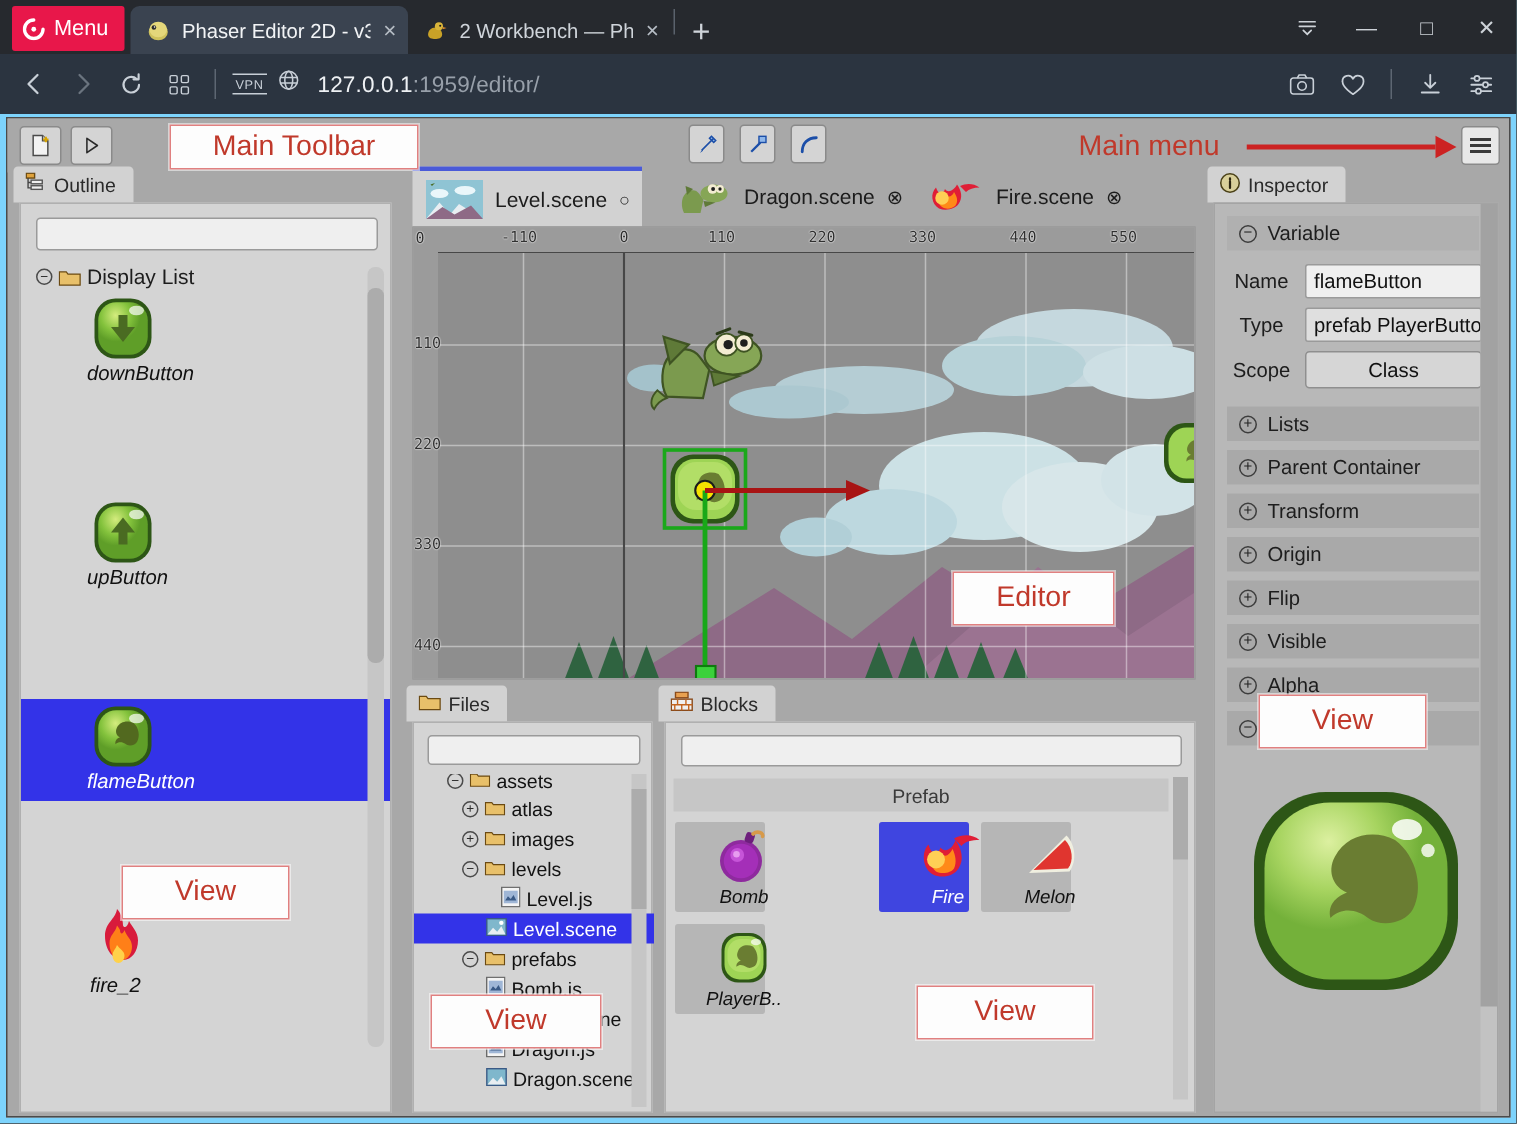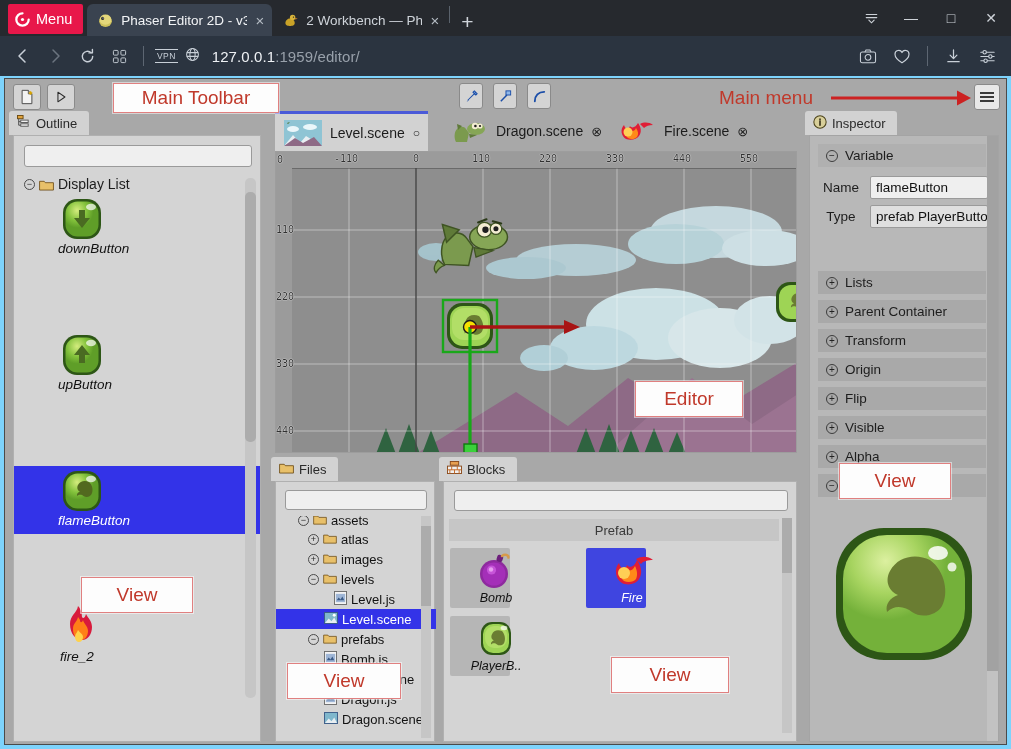--- a/index.html
+++ b/index.html
@@ -752,20 +752,31 @@
             <svg width="42" height="38" viewBox="0 0 42 38">
               <path d="M11 31c-7-4-8-15-3-20 2 8 7 6 8 2 3 4 8 1 10-5 4 6 6 13 2 19-3 5-11 7-17 4z" fill="#e01e36"></path>
               <path d="M13 29c-4-3-4-10-1-13 1 5 4 4 5 1 2 3 5 1 7-3 2 4 3 9 1 13-2 3-8 4-12 2z" fill="#ff8a18"></path>
               <circle cx="13" cy="21" r="6" fill="#ffcf55"></circle>
               <path d="M25 7c6-3 12-3 17 1-5 0-10 1-12 4z" fill="#e01e36"></path>
             </svg>
           </span>
           <span class="blabel">Fire</span>
         </div>
 
+        <div class="bcell" style="left:210px; top:66px;">
+          <span class="bico">
+            <svg width="42" height="38" viewBox="0 0 42 38">
+              <path d="M7 30L32 5c6 6 7 17 2 24z" fill="#f0efe0"></path>
+              <path d="M10 28L31 8c5 5 6 14 2 19z" fill="#e0352f"></path>
+              <path d="M7 30l26-25" stroke="#3f8f3a" stroke-width="0"></path>
+              <path d="M6.4 30.6c-1-1 24-27 26-25 1.6 1.6-24.4 26.6-26 25z" fill="#3f8f3a" opacity="0.0"></path>
+            </svg>
+          </span>
+          <span class="blabel">Melon</span>
+        </div>
 
         <div class="bcell" style="left:6px; top:134px;">
           <span class="bico">
             <svg width="42" height="38" viewBox="0 0 42 38">
               <rect x="6" y="2" width="30" height="33" rx="11" fill="#2d5616"></rect>
               <rect x="8" y="4" width="26" height="29" rx="10" fill="#9ed455"></rect>
               <rect x="10" y="6" width="22" height="22" rx="9" fill="#b7e06c" opacity="0.8"></rect>
               <path d="M27 11c-4-1.6-8.6-.8-10 3.2-1.5 3 0 5.4 1.9 6.1-1.9.8-3.3 2.3-2.9 4.2 1.9-1.9 4.6-1.2 6-.1 2.3 1.8 6 .7 7.1-1.5 1.8-3.4.8-8.8-2.1-11.9z" fill="#6a7d32"></path>
               <ellipse cx="29" cy="8" rx="3.4" ry="2.2" fill="#fff" opacity="0.7"></ellipse>
             </svg>
@@ -800,20 +811,24 @@
           <span>Variable</span>
         </div>
 
         <div class="fieldrow" style="left:8px; top:40px; width:170px;">
           <span class="flabel" style="width:46px;">Name</span>
           <span class="finput" style="width:118px;">flameButton</span>
         </div>
         <div class="fieldrow" style="left:8px; top:69px; width:170px;">
           <span class="flabel" style="width:46px;">Type</span>
           <span class="finput" style="width:118px; background:#dfdfdf;">prefab PlayerButto</span>
+        </div>
+        <div class="fieldrow" style="left:8px; top:98px; width:170px;">
+          <span class="flabel" style="width:46px;">Scope</span>
+          <span class="fbutton" style="width:118px;">Class</span>
         </div>
 
         <div class="sectionhdr light" style="top:135px;">
           <span class="pm">+</span>
           <span>Lists</span>
         </div>
         <div class="sectionhdr light" style="top:164px;">
           <span class="pm">+</span>
           <span>Parent Container</span>
         </div>

